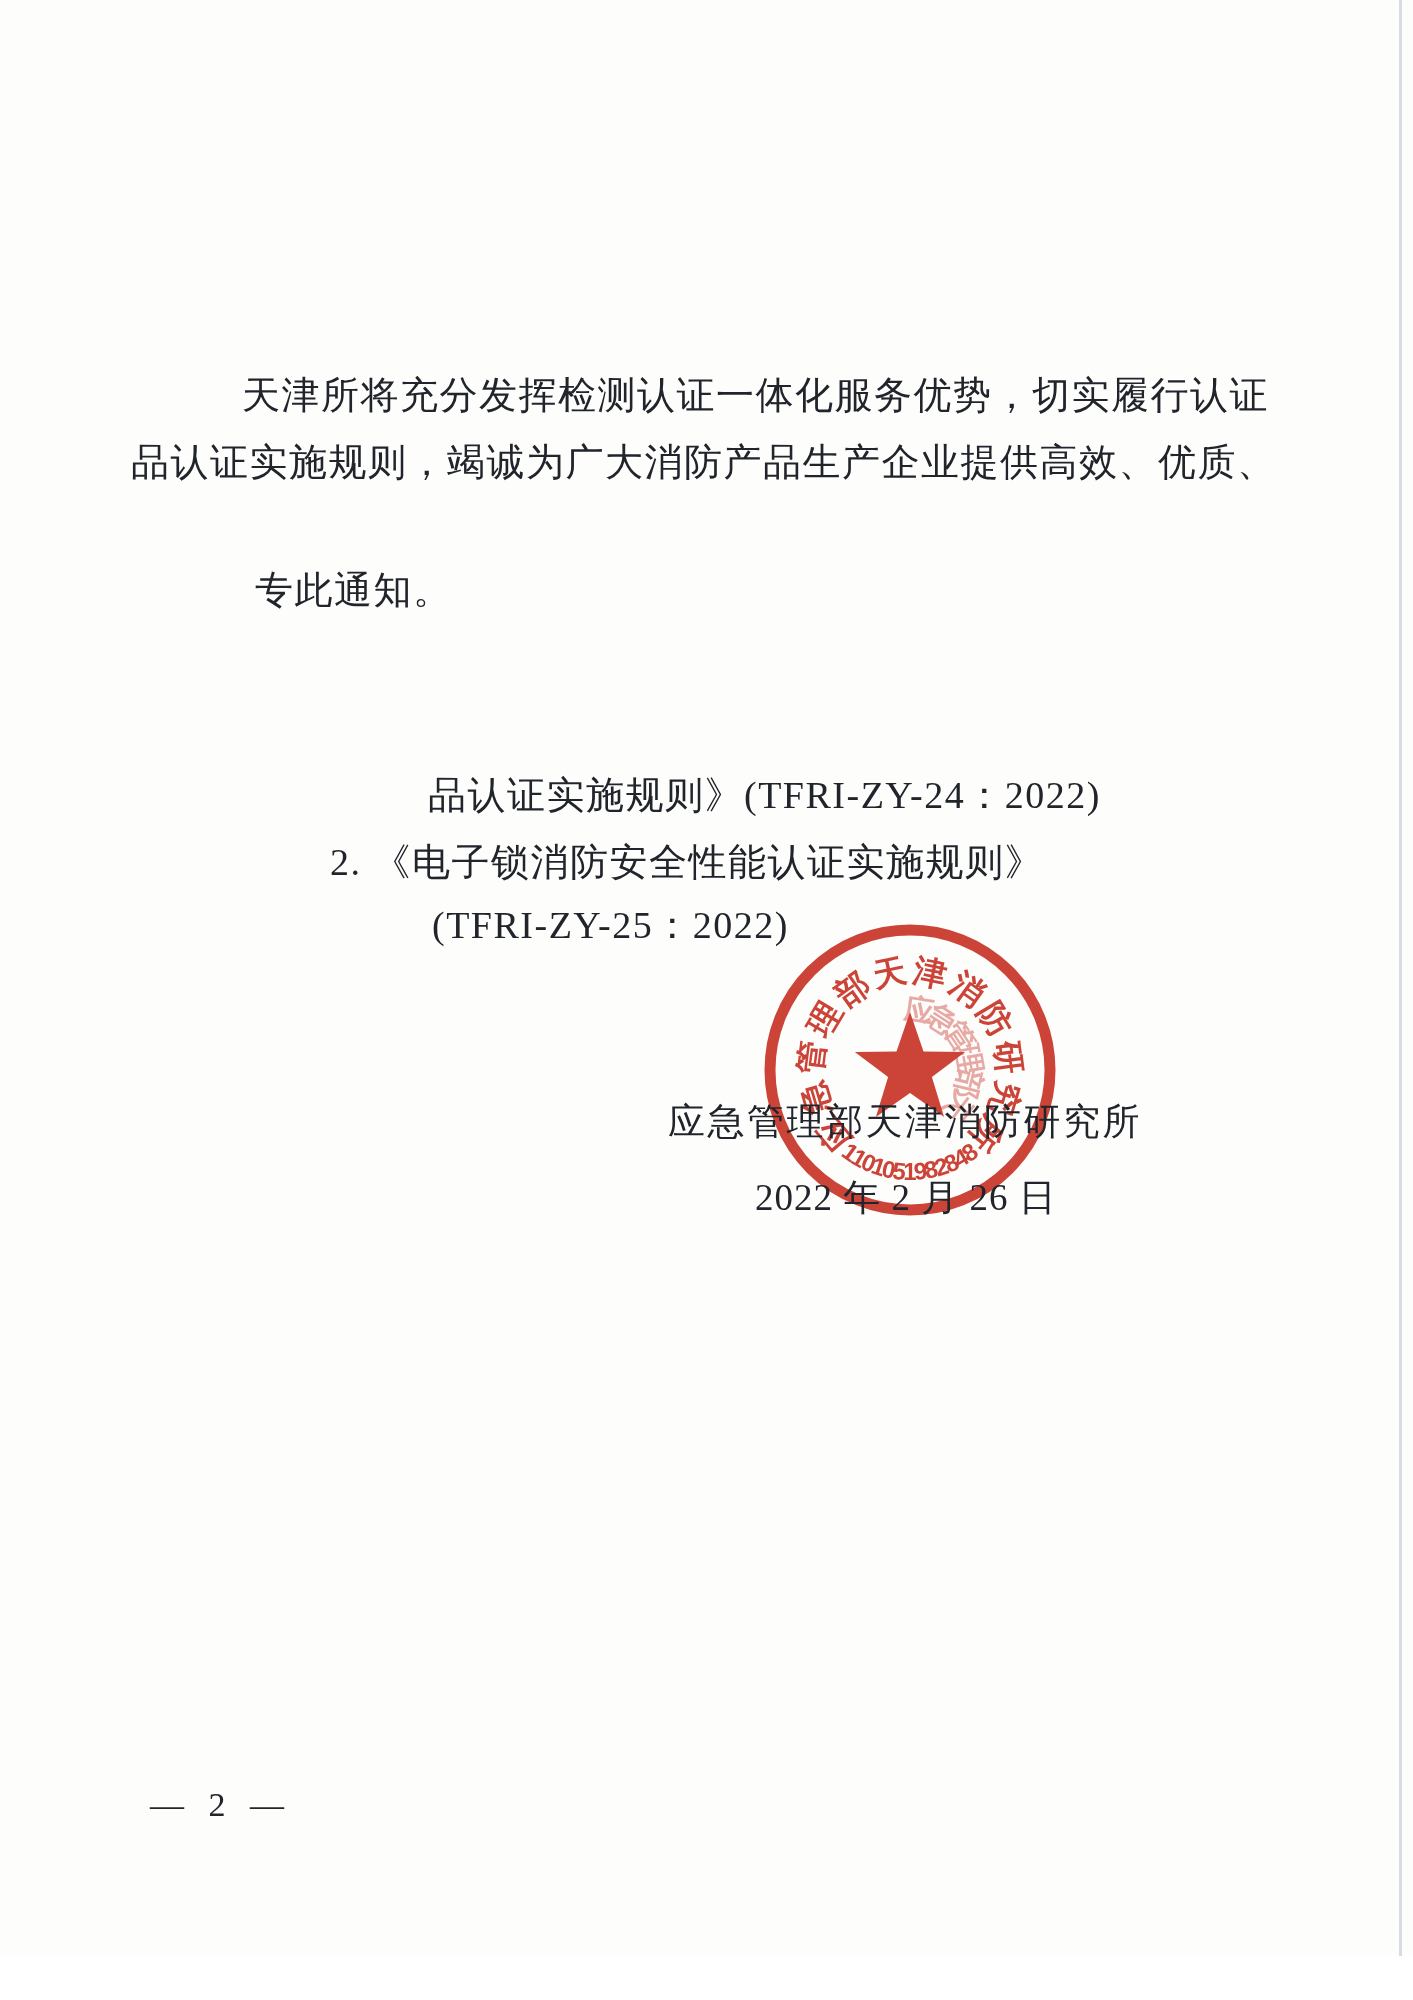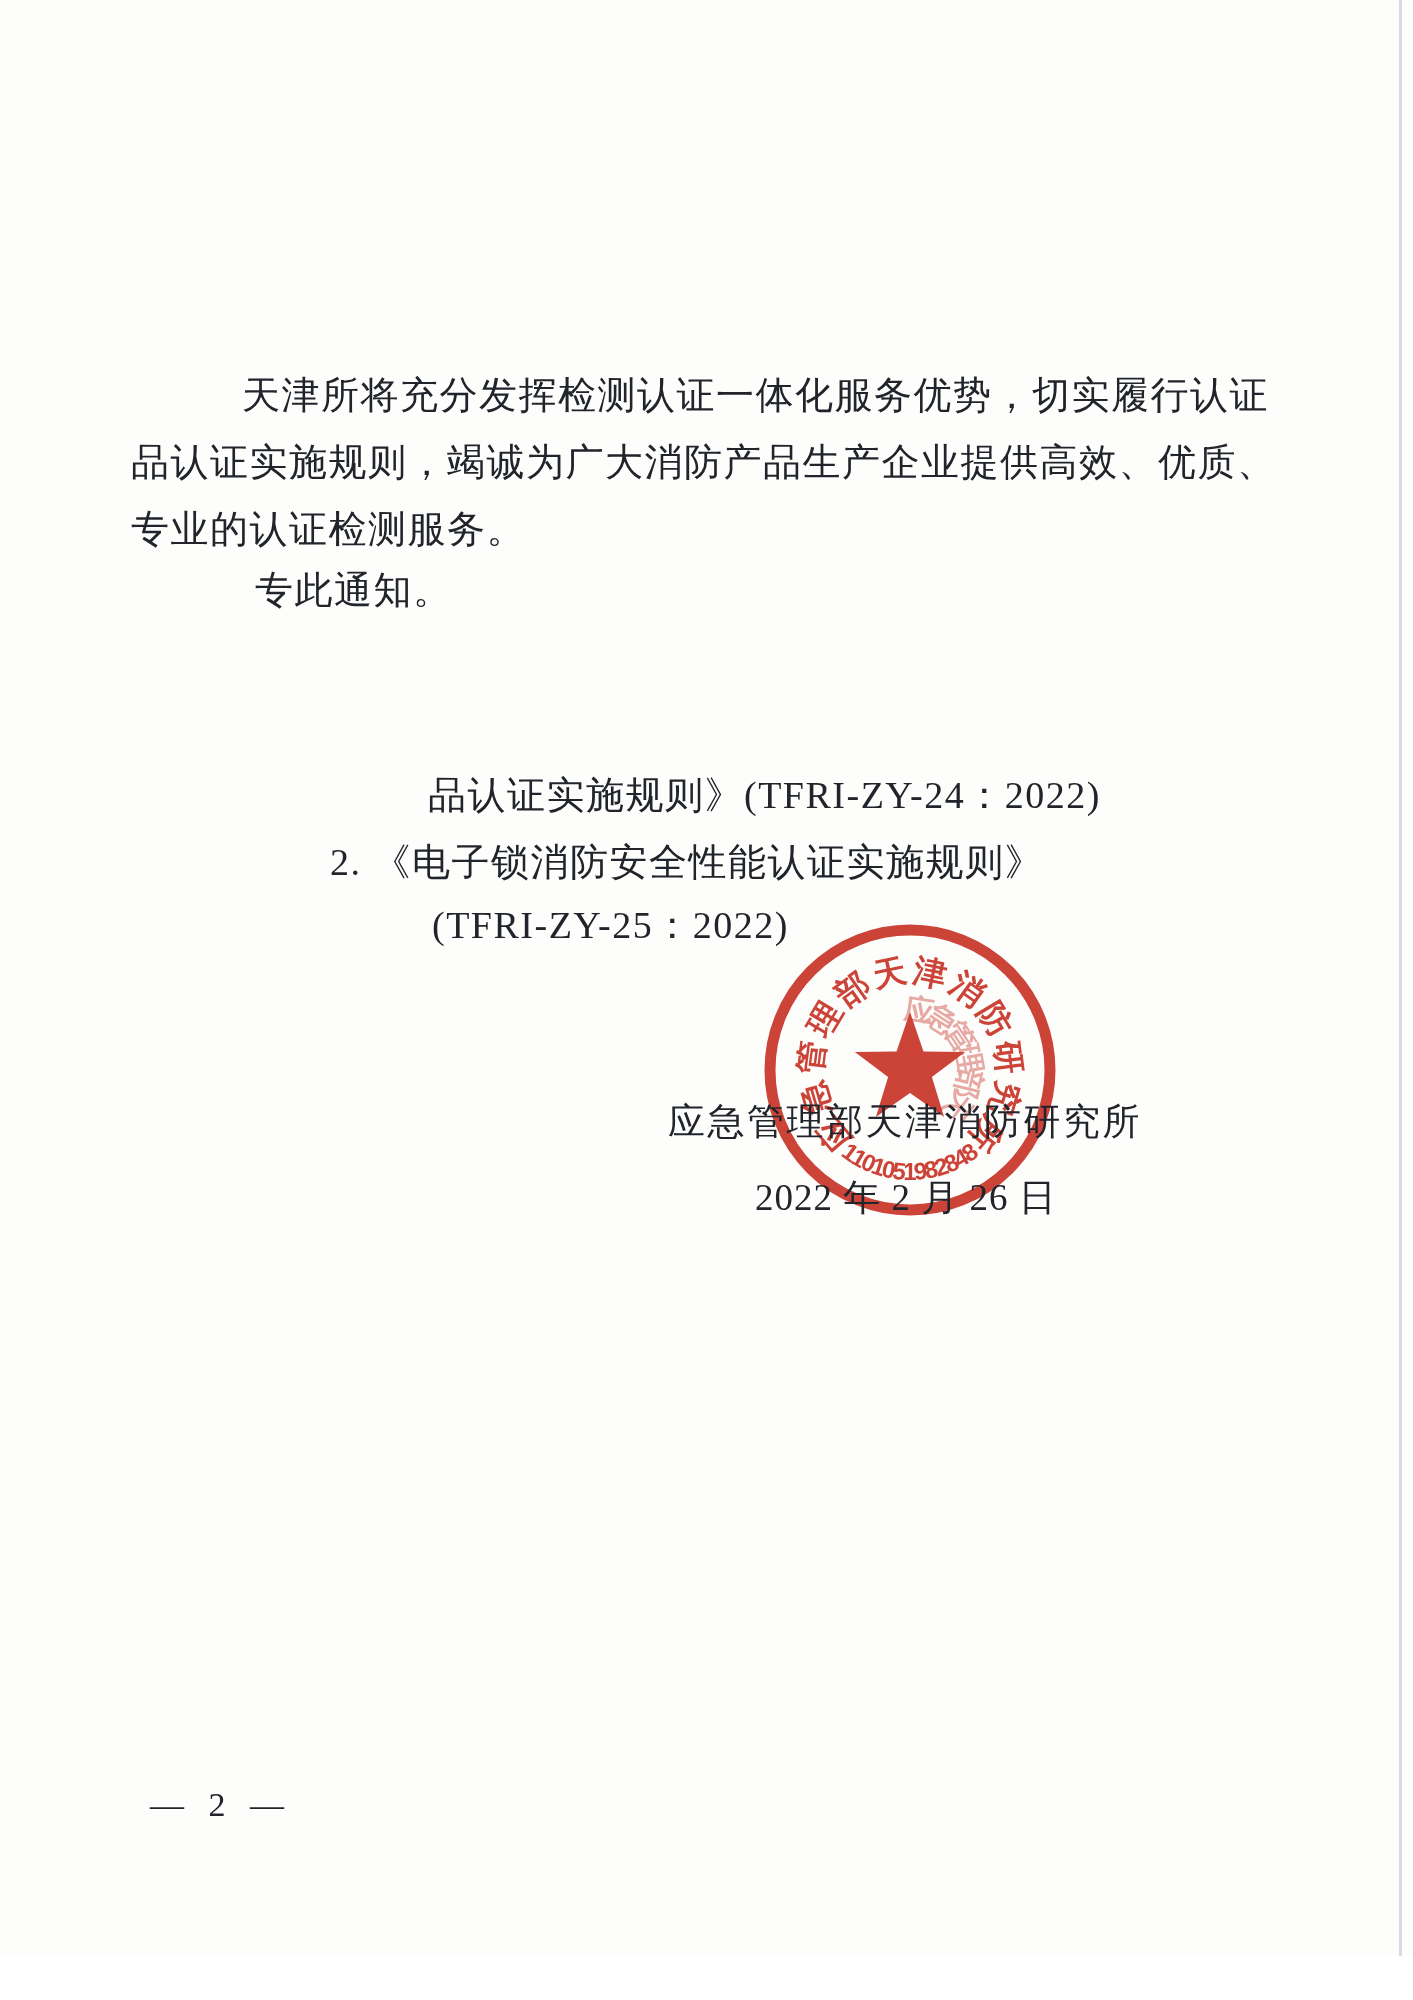--- a/index.html
+++ b/index.html
@@ -58,21 +58,20 @@
     background:#ececea;
   }
 </style>
 </head>
 <body>
 
 <div class="page">
 
   <p class="txt l1">天津所将充分发挥检测认证一体化服务优势，切实履行认证</p>
   <p class="txt l2">品认证实施规则，竭诚为广大消防产品生产企业提供高效、优质、</p>
-  <p class="txt l3">专业的认证检测服务。</p>
   <p class="txt l4">专此通知。</p>
 
   <p class="txt a2">品认证实施规则》(TFRI-ZY-24：2022)</p>
   <p class="txt a3">2. 《电子锁消防安全性能认证实施规则》</p>
   <p class="txt a4">(TFRI-ZY-25：2022)</p>
 
   <div class="seal">
     <svg viewBox="0 0 292 292" xmlns="http://www.w3.org/2000/svg">
       <circle cx="146" cy="146" r="140" fill="none" stroke-width="11" stroke="#c9372a"></circle>
       <polygon points="146,88 159.5,127.4 201.2,128.1 167.9,153.1 180.1,192.9 146,169 111.9,192.9 124.1,153.1 90.8,128.1 132.5,127.4" fill="#c9372a"></polygon>

